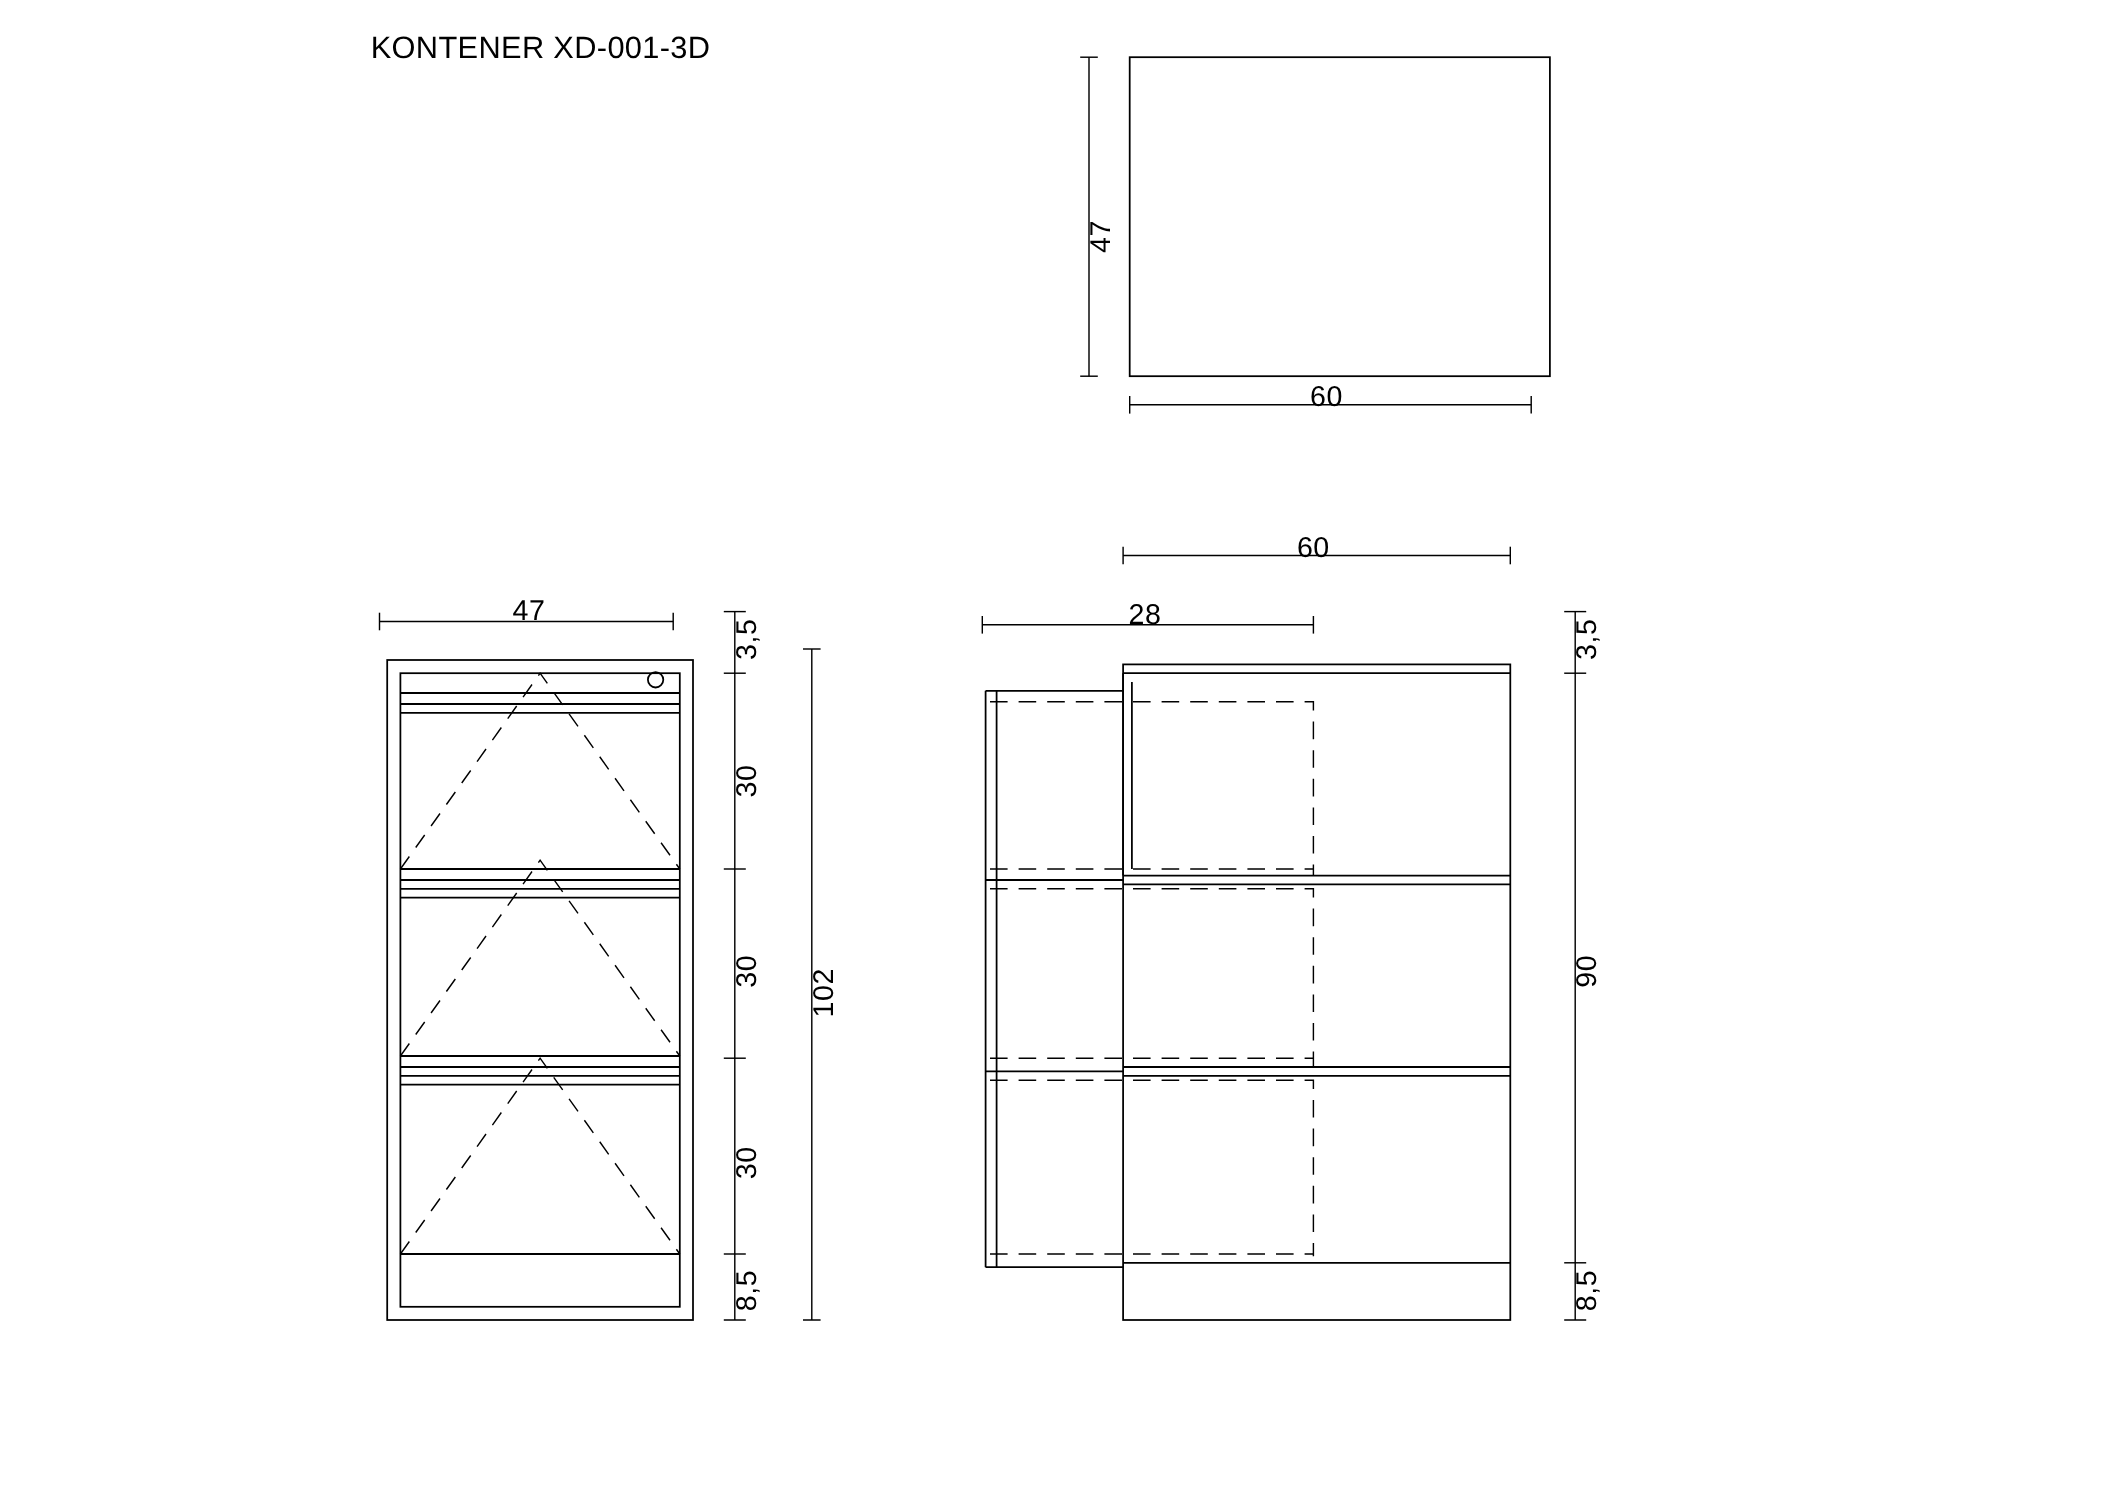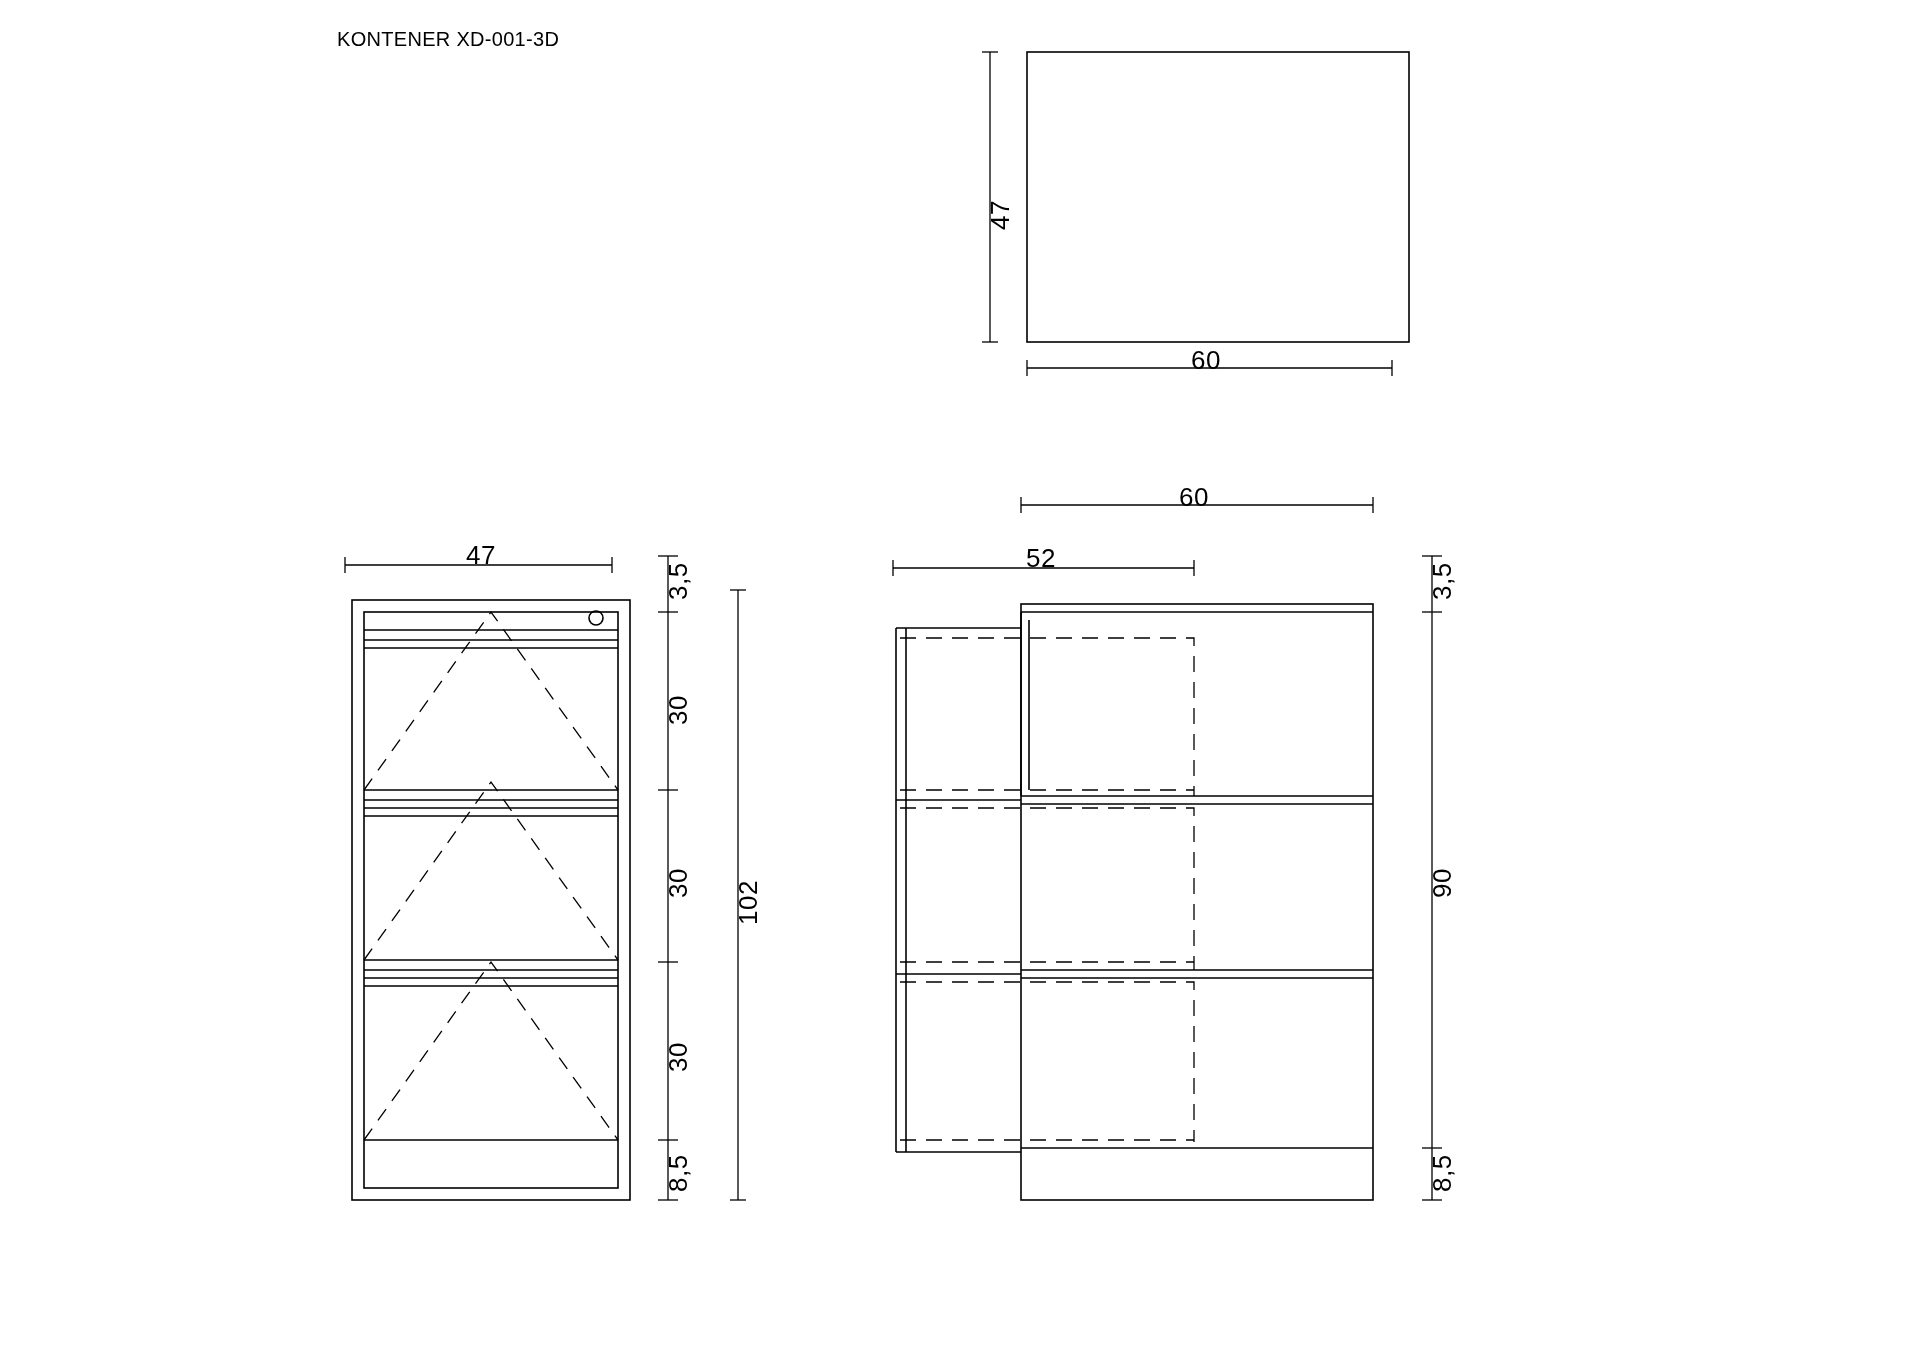--- a/index.html
+++ b/index.html
@@ -22,21 +22,21 @@
     position: absolute;
     left: 0;
     top: 0;
     width: 1919px;
     height: 1357px;
   }
   .title-label {
     position: absolute;
     left: 337px;
     top: 28px;
-    font-size: 20px;
+    font-size: 28px;
     letter-spacing: 0.3px;
     white-space: nowrap;
   }
   .dim {
     position: absolute;
     font-size: 26px;
     white-space: nowrap;
     letter-spacing: 0.5px;
   }
   .dim.vert {
@@ -189,18 +189,18 @@
 
   <div class="dim" style="left:466px; top:540px;">47</div>
   <div class="dim vert" style="left:663px; top:600px;">3,5</div>
   <div class="dim vert" style="left:663px; top:725px;">30</div>
   <div class="dim vert" style="left:663px; top:898px;">30</div>
   <div class="dim vert" style="left:663px; top:1072px;">30</div>
   <div class="dim vert" style="left:663px; top:1192px;">8,5</div>
   <div class="dim vert" style="left:733px; top:925px;">102</div>
 
   <div class="dim" style="left:1179px; top:482px;">60</div>
-  <div class="dim" style="left:1026px; top:543px;">52</div>
+  <div class="dim" style="left:1026px; top:543px;">28</div>
   <div class="dim vert" style="left:1427px; top:600px;">3,5</div>
   <div class="dim vert" style="left:1427px; top:898px;">90</div>
   <div class="dim vert" style="left:1427px; top:1192px;">8,5</div>
 
 </div>
 
 </body></html>

